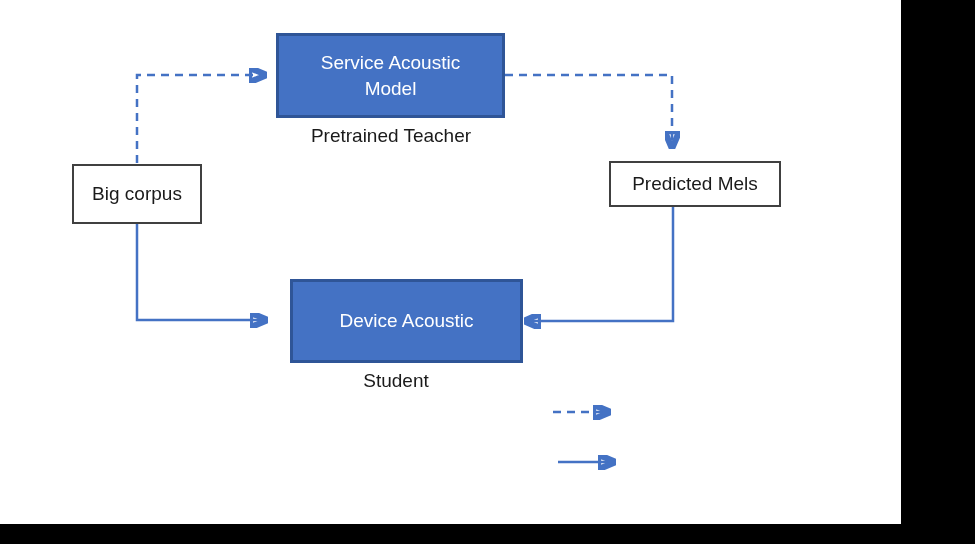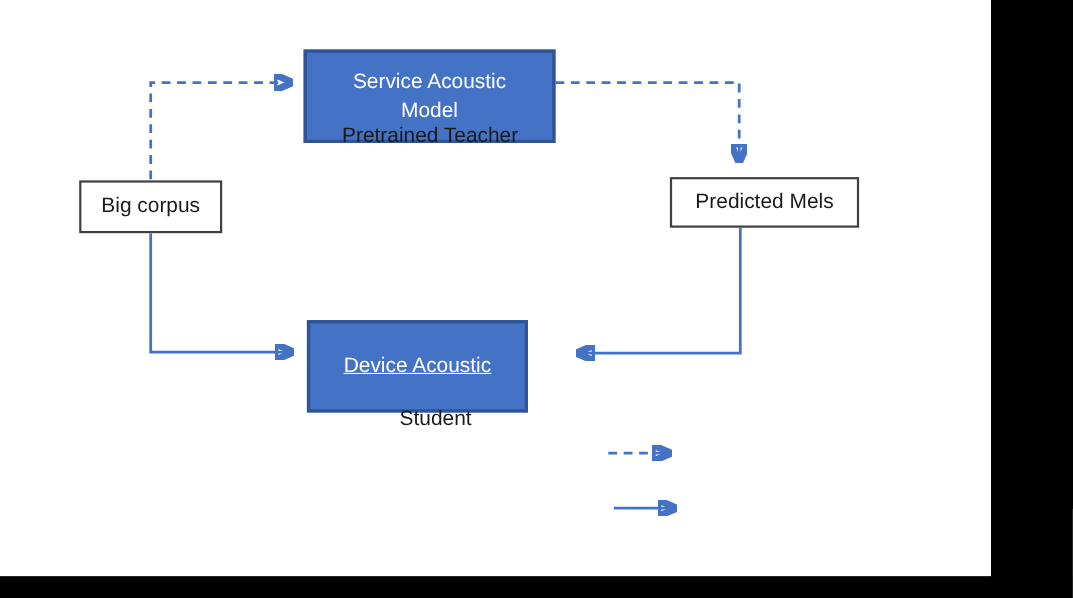--- a/index.html
+++ b/index.html
@@ -29,21 +29,20 @@
     justify-content: center;
     text-align: center;
     line-height: 1.35;
   }
 
   .blue-box {
     background: #4472C4;
     border: 3px solid #2F5597;
     color: #ffffff;
     font-size: 19px;
-    margin-top: 12px;
   }
 
   .white-box {
     background: #ffffff;
     border: 2px solid #404040;
     color: #1a1a1a;
     font-size: 19px;
   }
 
   .caption {
@@ -89,31 +88,31 @@
     <path d="M 137 212 V 320 H 265" marker-end="url(#arrowhead)"></path>
     <path d="M 673 207 V 321 H 526" marker-end="url(#arrowhead)"></path>
     <path class="dashed" d="M 553 412 H 608" marker-end="url(#arrowhead)"></path>
     <path d="M 558 462 H 613" marker-end="url(#arrowhead)"></path>
   </svg>
 
   <div class="node blue-box" style="left:276px; top:33px; width:229px; height:85px;">
     <div>Service Acoustic</div>
     <div>Model</div>
   </div>
-  <div class="caption" style="left:266px; top:113px; width:250px;">Pretrained Teacher</div>
+  <div class="caption" style="left:266px; top:125px; width:250px;">Pretrained Teacher</div>
 
-  <div class="node white-box" style="left:72px; top:164px; width:130px; height:48px;">
+  <div class="node white-box" style="left:72px; top:164px; width:130px; height:60px;">
     <div>Big corpus</div>
   </div>
 
   <div class="node white-box" style="left:588px; top:161px; width:172px; height:46px;margin-left:21px;">
     <div>Predicted Mels</div>
   </div>
 
-  <div class="node blue-box" style="left:279px; top:279px; width:201px; height:84px;text-decoration:underline;">
+  <div class="node blue-box" style="left:290px; top:279px; width:233px; height:84px;">
     <div>Device Acoustic</div>
   </div>
   <div class="caption" style="left:271px; top:370px; width:250px;text-align:center;">Student</div>
 
 
   <div style="position:absolute; left:901px; top:0; width:74px; height:544px; background:#000;"></div>
   <div style="position:absolute; left:0; top:524px; width:975px; height:20px; background:#000;"></div>
 </div>
 
 </body></html>

